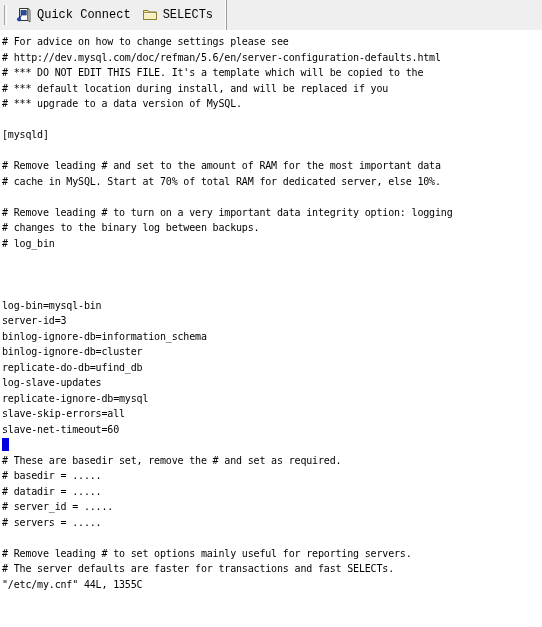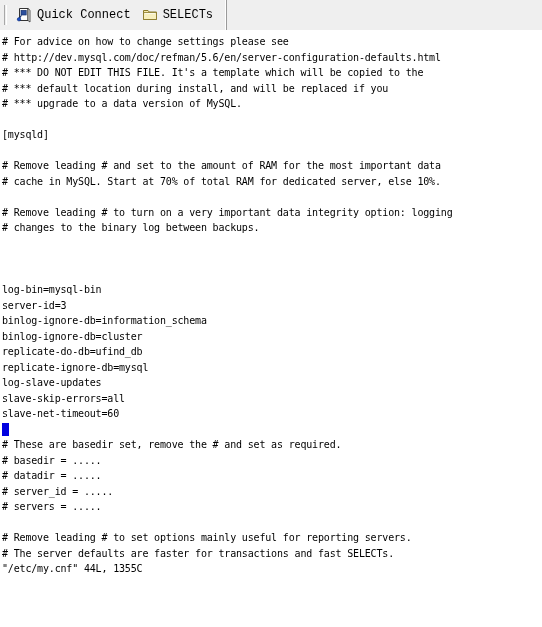--- a/index.html
+++ b/index.html
@@ -146,30 +146,31 @@
       <div class="tline"># *** default location during install, and will be replaced if you</div>
       <div class="tline"># *** upgrade to a data version of MySQL.</div>
       <div class="tline blank">&nbsp;</div>
       <div class="tline">[mysqld]</div>
       <div class="tline blank">&nbsp;</div>
       <div class="tline"># Remove leading # and set to the amount of RAM for the most important data</div>
       <div class="tline"># cache in MySQL. Start at 70% of total RAM for dedicated server, else 10%.</div>
       <div class="tline blank">&nbsp;</div>
       <div class="tline"># Remove leading # to turn on a very important data integrity option: logging</div>
       <div class="tline"># changes to the binary log between backups.</div>
+      <div class="tline"># log_bin</div>
       <div class="tline blank">&nbsp;</div>
       <div class="tline blank">&nbsp;</div>
       <div class="tline blank">&nbsp;</div>
       <div class="tline">log-bin=mysql-bin</div>
       <div class="tline">server-id=3</div>
       <div class="tline">binlog-ignore-db=information_schema</div>
       <div class="tline">binlog-ignore-db=cluster</div>
       <div class="tline">replicate-do-db=ufind_db</div>
+      <div class="tline">log-slave-updates</div>
       <div class="tline">replicate-ignore-db=mysql</div>
-      <div class="tline">log-slave-updates</div>
       <div class="tline">slave-skip-errors=all</div>
       <div class="tline">slave-net-timeout=60</div>
       <div class="tline cursor-line"><span class="cursor-block" style="background: rgb(0, 0, 224);"></span></div>
       <div class="tline"># These are basedir set, remove the # and set as required.</div>
       <div class="tline"># basedir = .....</div>
       <div class="tline"># datadir = .....</div>
       <div class="tline"># server_id = .....</div>
       <div class="tline"># servers = .....</div>
       <div class="tline blank">&nbsp;</div>
       <div class="tline"># Remove leading # to set options mainly useful for reporting servers.</div>

